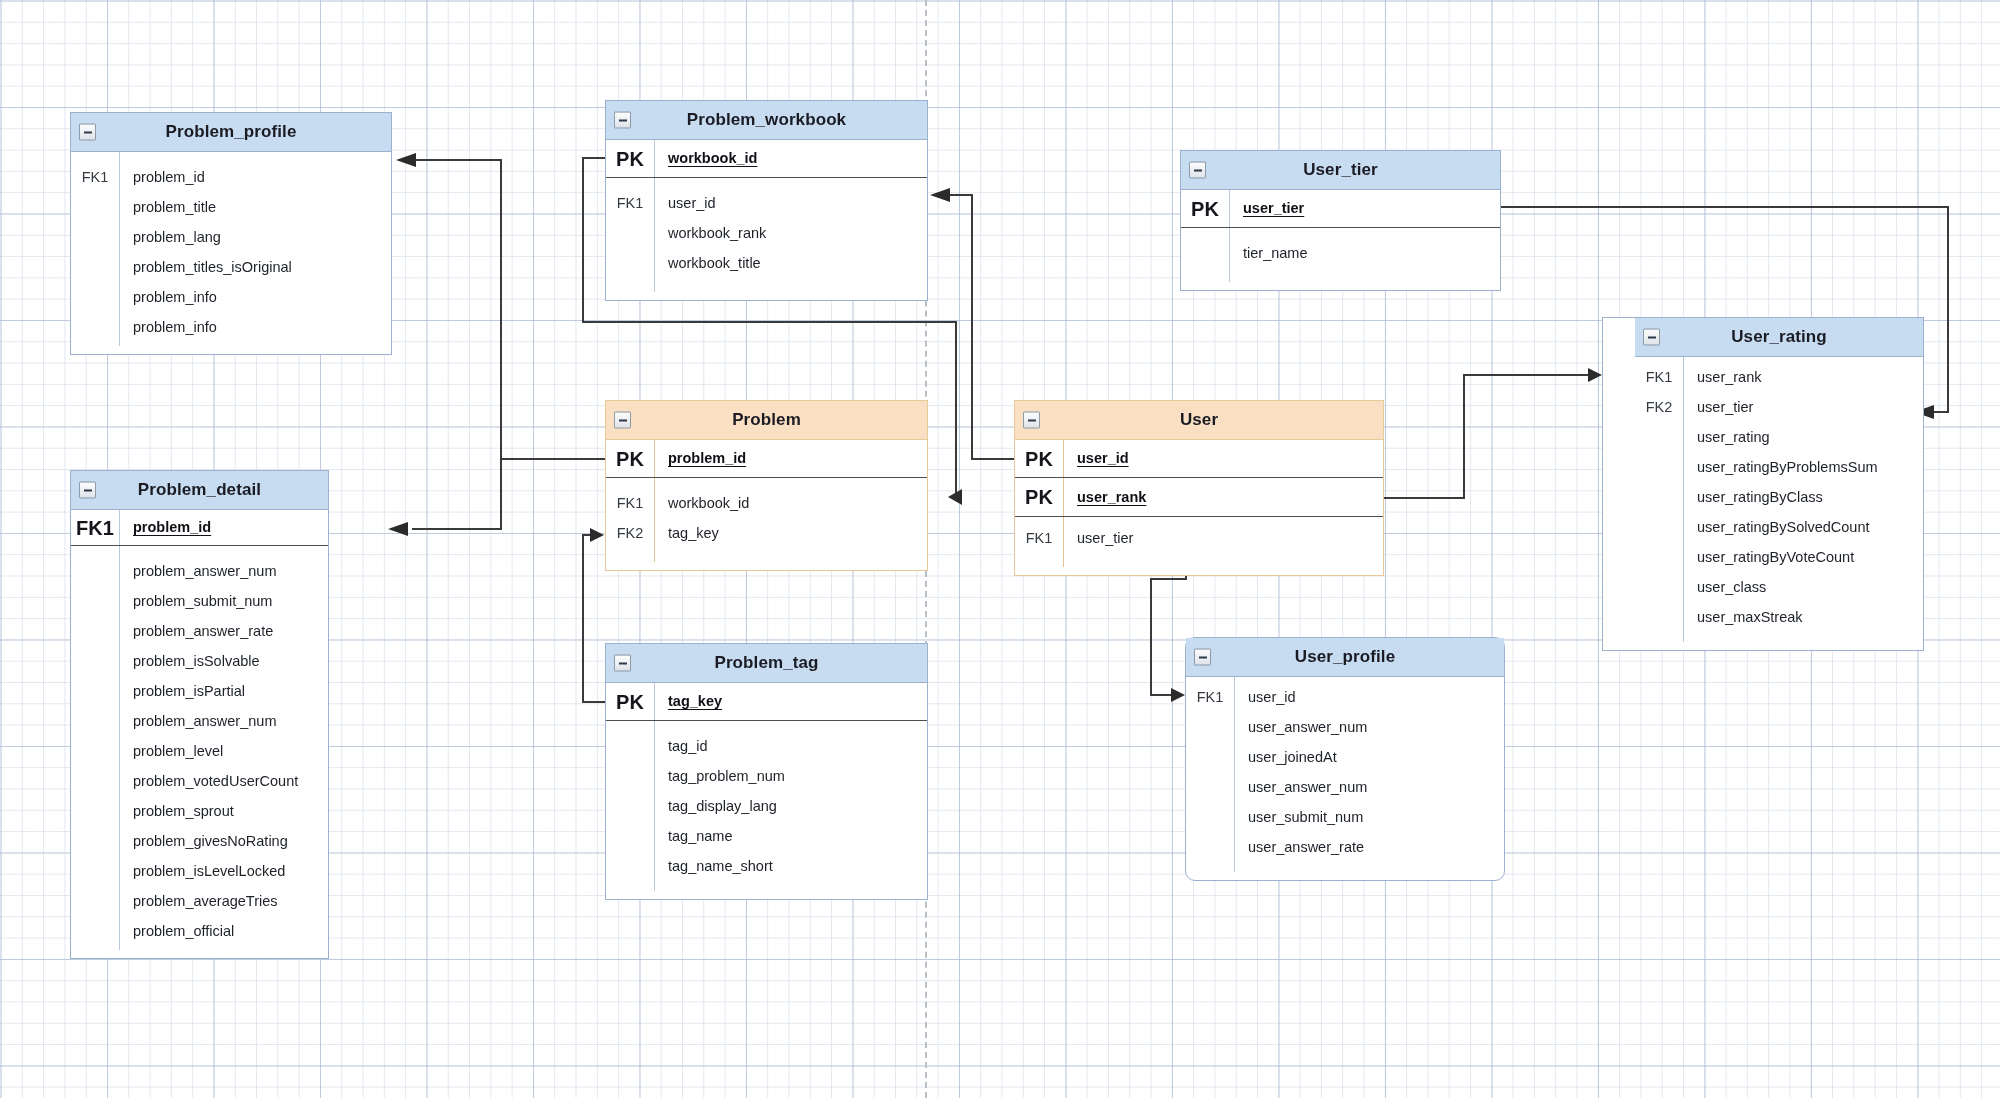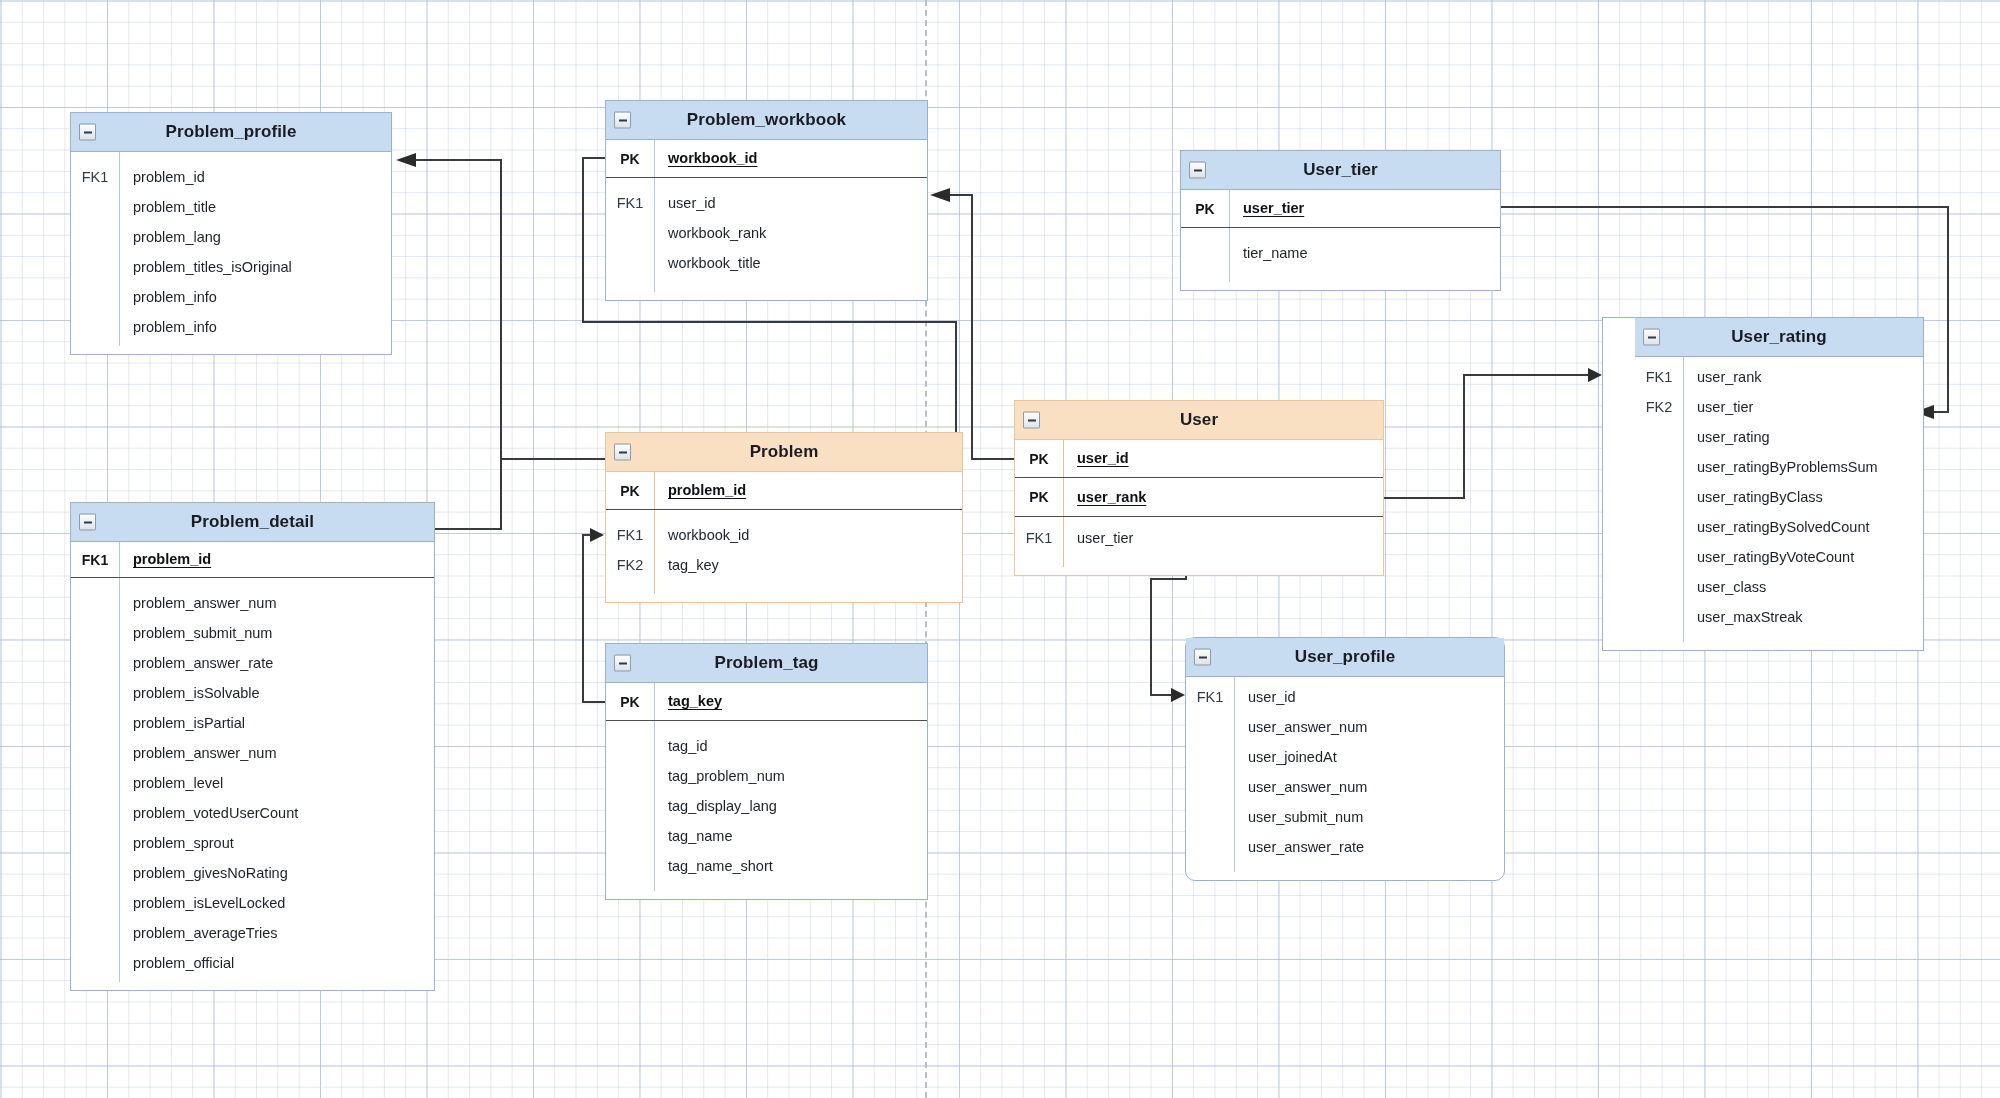--- a/index.html
+++ b/index.html
@@ -118,21 +118,21 @@
     width: 48px;
     flex: 0 0 48px;
     text-align: center;
     font-size: 14.5px;
     color: #333a42;
     line-height: 1;
   }
   .attr-key.bold {
     font-weight: bold;
     color: #14161b;
-    font-size: 14px;
+    font-size: 20px;
   }
   .attr-name {
     padding-left: 14px;
     font-size: 14.5px;
     color: #1d2128;
     white-space: nowrap;
     line-height: 1;
   }
   .attr-name.underline {
     text-decoration: underline;
@@ -225,21 +225,21 @@
         <span class="attr-name">problem_info</span>
       </div>
       <div class="attr-row">
         <span class="attr-key"></span>
         <span class="attr-name">problem_info</span>
       </div>
       <div class="pad-bottom"></div>
     </div>
   </div>
 
-  <div class="entity" style="left:70px; top:470px; width:365px;margin-top:32px;">
+  <div class="entity" style="left:70px; top:470px; width:259px;">
     <div class="ent-header">
       <span class="collapse-box"></span>
       <span class="ent-title">Problem_detail</span>
     </div>
     <div class="ent-body">
       <div class="key-divider"></div>
       <div class="attr-row pk" style="height:36px;">
         <span class="attr-key bold">FK1</span>
         <span class="attr-name underline">problem_id</span>
       </div>
@@ -321,21 +321,21 @@
         <span class="attr-name">workbook_rank</span>
       </div>
       <div class="attr-row">
         <span class="attr-key"></span>
         <span class="attr-name">workbook_title</span>
       </div>
       <div class="pad-bottom" style="height:22px;"></div>
     </div>
   </div>
 
-  <div class="entity orange" style="left:605px; top:400px; width:358px;margin-top:32px;">
+  <div class="entity orange" style="left:605px; top:400px; width:323px;">
     <div class="ent-header">
       <span class="collapse-box"></span>
       <span class="ent-title">Problem</span>
     </div>
     <div class="ent-body">
       <div class="key-divider"></div>
       <div class="attr-row pk" style="height:38px;">
         <span class="attr-key bold">PK</span>
         <span class="attr-name underline">problem_id</span>
       </div>

